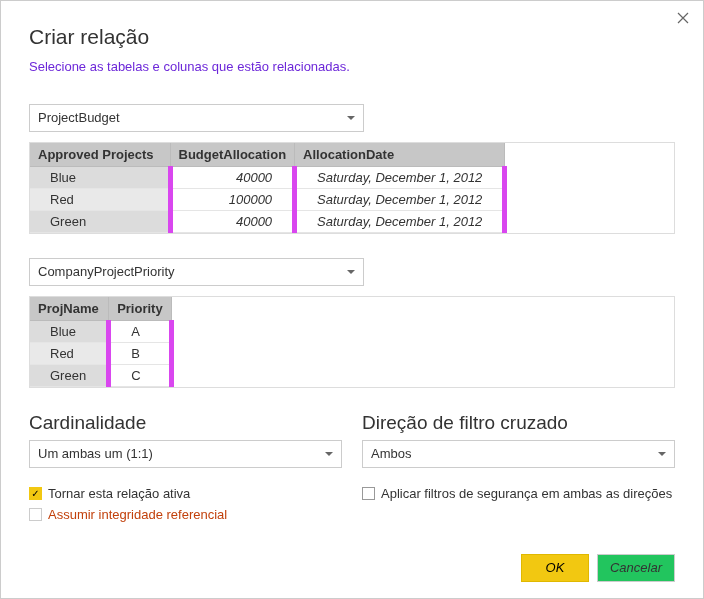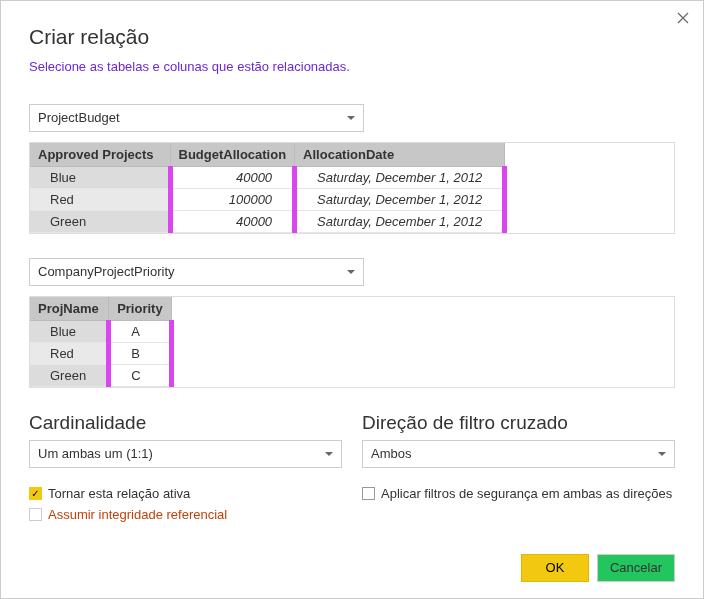--- a/index.html
+++ b/index.html
@@ -133,20 +133,21 @@
     color: #000;
   }
   .cbox.disabled { border-color: #ccc; cursor: default; }
   .check-line.disabled { color: #c2410c; }
   .footer {
     position: absolute;
     right: 28px;
     bottom: 16px;
     display: flex;
     gap: 8px;
+    font-style: italic;
   }
   .btn {
     min-width: 68px;
     height: 28px;
     border: 1px solid #ccc;
     background: #22c55e;
     font-size: 13px;
     text-align: center;
     line-height: 26px;
     cursor: pointer;

